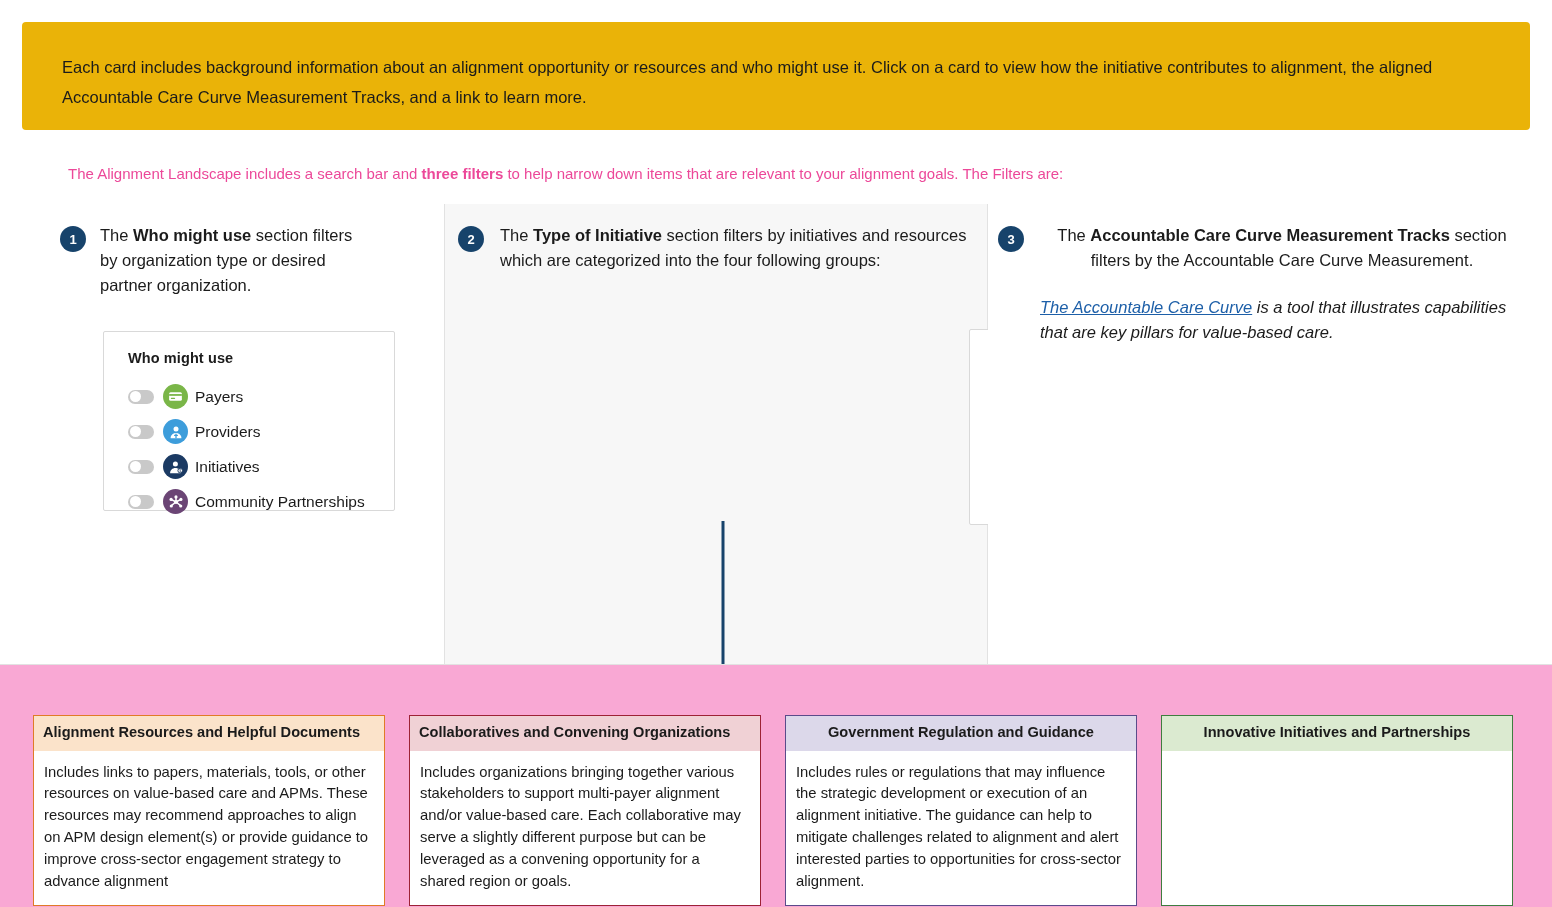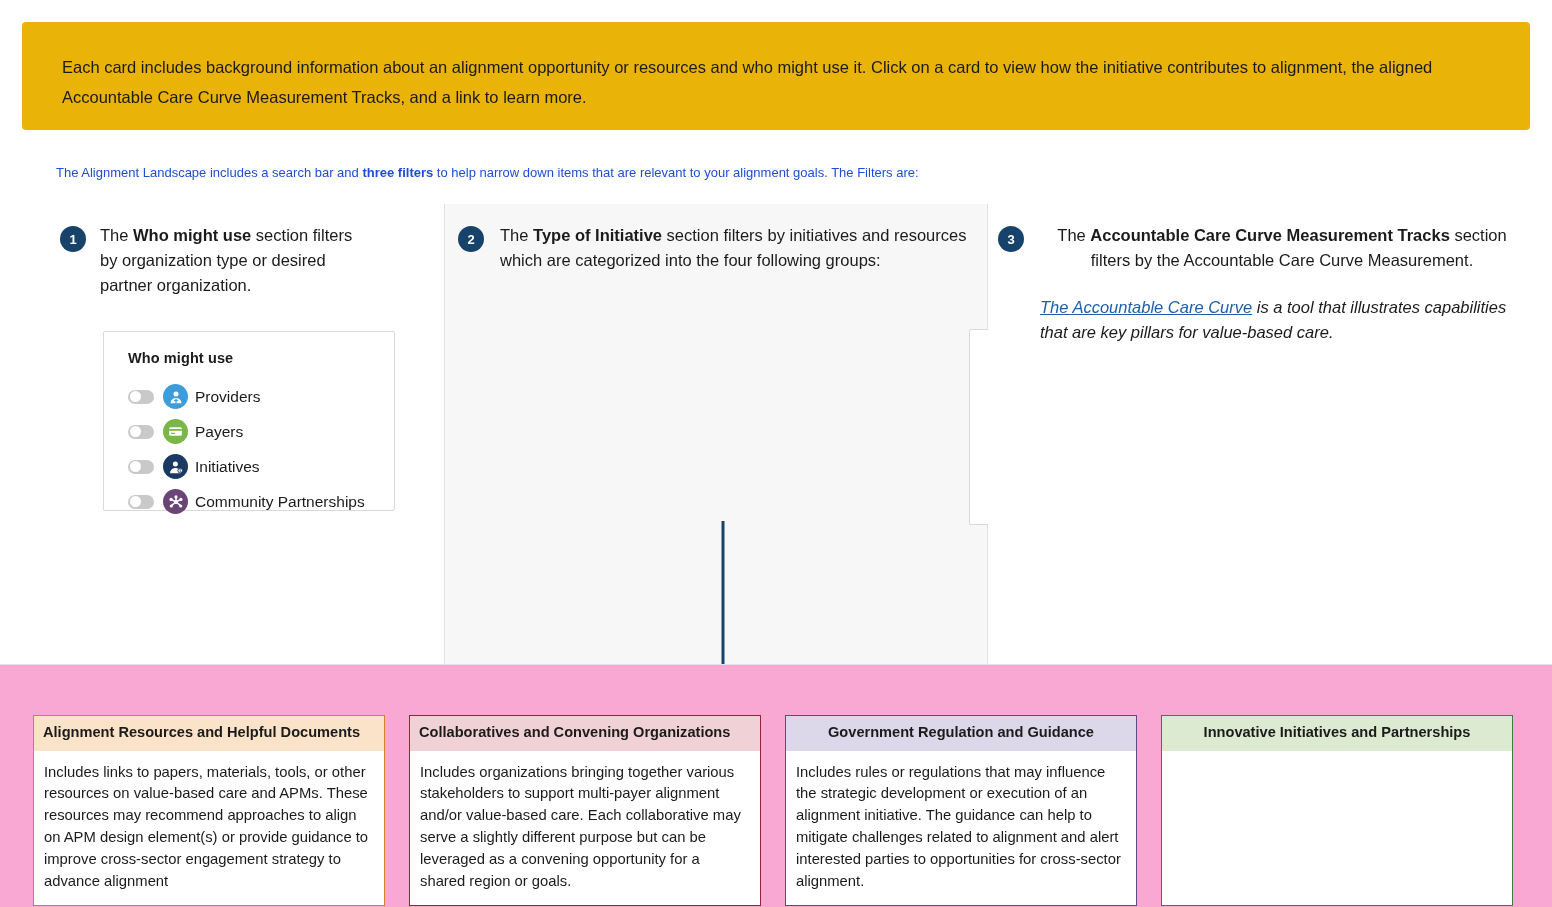--- a/index.html
+++ b/index.html
@@ -25,25 +25,25 @@
     margin: 0;
     padding: 30px 40px 0 40px;
     font-size: 16.5px;
     line-height: 1.82;
     color: #1b1b1b;
   }
 
   
   .lead-line {
     position: absolute;
-    left: 56px; top: 163px;
+    left: 68px; top: 163px;
     width: 1430px;
-    font-size: 13px;
+    font-size: 15px;
     line-height: 1.5;
-    color: #1d4ed8;
+    color: #ec4899;
   }
   .lead-line b { font-weight: 700; }
 
   
   .cols {
     position: absolute;
     left: 0; top: 204px;
     width: 1552px; height: 460px;
     display: flex;
   }
@@ -226,41 +226,41 @@
       <div class="badge">1</div>
       <div class="col-head">
         <span>The </span><b>Who might use</b><span> section filters by organization type or desired partner organization.</span>
       </div>
 
       <div class="filter-card" id="who-card">
         <div class="fc-title">Who might use</div>
 
         <div class="fc-row">
           <span class="toggle"></span>
+          <span class="who-icon" style="background:#7ab648">
+            <svg width="15" height="15" viewBox="0 0 16 16" aria-hidden="true">
+              <rect x="1.2" y="3.4" width="13.6" height="9.2" rx="1.6" fill="#fff"></rect>
+              <rect x="1.2" y="5.4" width="13.6" height="1.9" fill="#7ab648"></rect>
+              <rect x="3" y="9.4" width="4.6" height="1.2" rx="0.5" fill="#7ab648"></rect>
+            </svg>
+          </span>
+          <span class="who-label">Payers</span>
+        </div>
+
+        <div class="fc-row">
+          <span class="toggle"></span>
           <span class="who-icon" style="background:#3d9ddb">
             <svg width="16" height="16" viewBox="0 0 16 16" aria-hidden="true">
               <circle cx="8" cy="5.1" r="2.5" fill="#fff"></circle>
               <path d="M2.6 14.2c0-3.1 2.4-5.2 5.4-5.2s5.4 2.1 5.4 5.2z" fill="#fff"></path>
               <rect x="7.35" y="9.6" width="1.3" height="4.6" fill="#3d9ddb"></rect>
               <rect x="6.1" y="10.8" width="3.8" height="1.2" fill="#3d9ddb"></rect>
             </svg>
           </span>
           <span class="who-label">Providers</span>
-        </div>
-
-        <div class="fc-row">
-          <span class="toggle"></span>
-          <span class="who-icon" style="background:#7ab648">
-            <svg width="15" height="15" viewBox="0 0 16 16" aria-hidden="true">
-              <rect x="1.2" y="3.4" width="13.6" height="9.2" rx="1.6" fill="#fff"></rect>
-              <rect x="1.2" y="5.4" width="13.6" height="1.9" fill="#7ab648"></rect>
-              <rect x="3" y="9.4" width="4.6" height="1.2" rx="0.5" fill="#7ab648"></rect>
-            </svg>
-          </span>
-          <span class="who-label">Payers</span>
         </div>
 
         <div class="fc-row">
           <span class="toggle"></span>
           <span class="who-icon" style="background:#1b3a63">
             <svg width="16" height="16" viewBox="0 0 16 16" aria-hidden="true">
               <circle cx="7.4" cy="5" r="2.5" fill="#fff"></circle>
               <path d="M2.1 14.2c0-3.1 2.3-5.2 5.3-5.2s5.3 2.1 5.3 5.2z" fill="#fff"></path>
               <circle cx="12.2" cy="11.6" r="2.3" fill="#fff" stroke="#1b3a63" stroke-width="0.9"></circle>
               <text x="12.2" y="13" font-size="3.4" fill="#1b3a63" text-anchor="middle" font-family="Liberation Sans, sans-serif">$</text>

